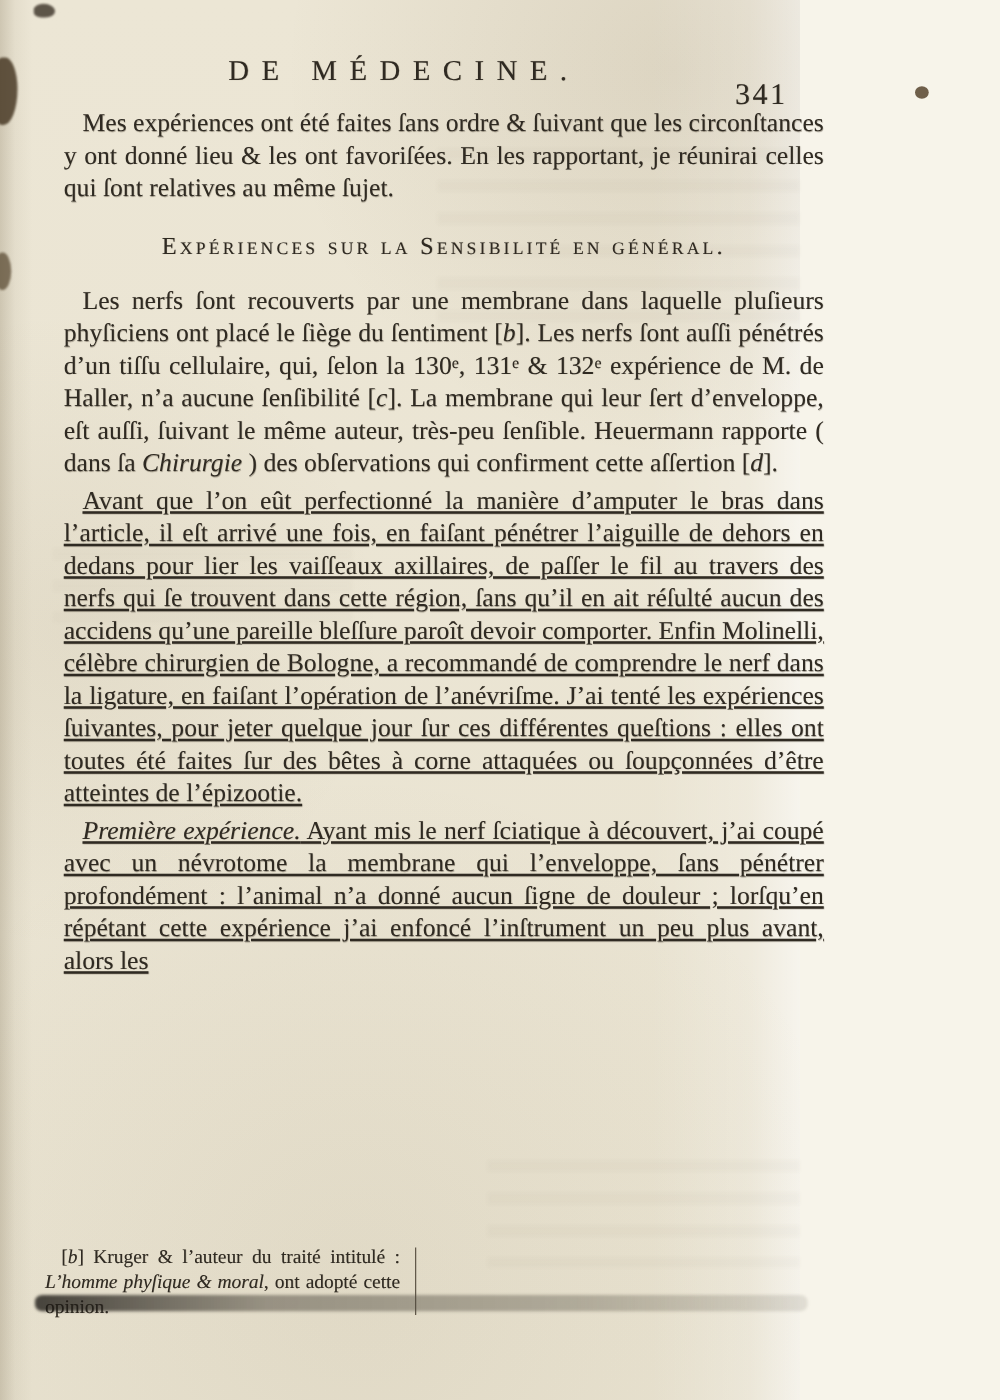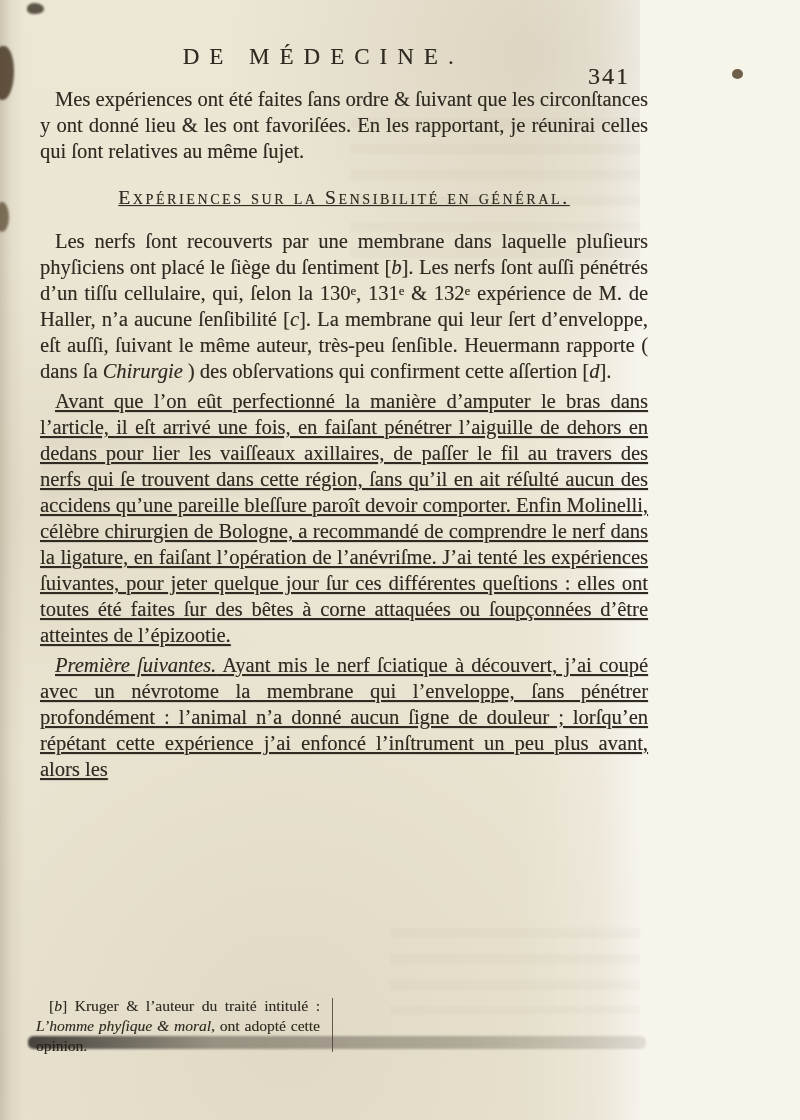--- a/index.html
+++ b/index.html
@@ -45,40 +45,39 @@
     right: 14px;
     top: 1px;
     font-size: 24px;
     letter-spacing: 2px;
     text-shadow: 0.3px 0.3px 0.6px rgba(60,48,32,0.45);
     margin-top: 18px;
   }
   .text-block {
     position: absolute;
     top: 86px;
-    left: 40px;
+    left: 51px;
     width: 608px;
     font-size: 20.5px;
     line-height: 26px;
     text-align: justify;
     text-shadow: 0.35px 0.35px 0.55px rgba(58,48,32,0.40);
   }
   .para { margin: 0; }
   .para + .para { margin-top: 4px; text-decoration: underline; }
   .indent { text-indent: 15px; }
   .section-heading {
     margin: 21px 0 17px 0;
     font-size: 19.5px;
     font-weight: normal;
     font-variant-caps: small-caps;
     letter-spacing: 2.6px;
     text-align: center;
     text-indent: 0;
     text-shadow: 0.35px 0.35px 0.55px rgba(58,48,32,0.40);
-    text-decoration: underline;
   }
   .it { font-style: italic; }
   sup {
     font-size: 0.62em;
     line-height: 0;
     position: relative;
     top: -0.42em;
     vertical-align: baseline;
   }
   .footnotes {
@@ -149,21 +148,21 @@
   <div class="page-header">
     <span class="running-title">DE MÉDECINE.</span>
     <span class="page-number">341</span>
   </div>
 
   <div class="text-block">
     <p class="para indent"><span>Mes expériences ont été faites ſans ordre &amp; ſuivant que les circonſtances y ont donné lieu &amp; les ont favoriſées. En les rapportant, je réunirai celles qui ſont relatives au même ſujet.</span></p>
     <h2 class="section-heading">Expériences sur la Sensibilité en général.</h2>
     <p class="para indent"><span>Les nerfs ſont recouverts par une membrane dans laquelle pluſieurs phyſiciens ont placé le ſiège du ſentiment [</span><span class="it">b</span><span>]. Les nerfs ſont auſſi pénétrés d’un tiſſu cellulaire, qui, ſelon la 130</span><sup>e</sup><span>, 131</span><sup>e</sup><span> &amp; 132</span><sup>e</sup><span> expérience de M. de Haller, n’a aucune ſenſibilité [</span><span class="it">c</span><span>]. La membrane qui leur ſert d’enveloppe, eſt auſſi, ſuivant le même auteur, très-peu ſenſible. Heuermann rapporte ( dans ſa </span><span class="it">Chirurgie</span><span> ) des obſervations qui confirment cette aſſertion [</span><span class="it">d</span><span>].</span></p>
     <p class="para indent"><span>Avant que l’on eût perfectionné la manière d’amputer le bras dans l’article, il eſt arrivé une fois, en faiſant pénétrer l’aiguille de dehors en dedans pour lier les vaiſſeaux axillaires, de paſſer le fil au travers des nerfs qui ſe trouvent dans cette région, ſans qu’il en ait réſulté aucun des accidens qu’une pareille bleſſure paroît devoir comporter. Enfin Molinelli, célèbre chirurgien de Bologne, a recommandé de comprendre le nerf dans la ligature, en faiſant l’opération de l’anévriſme. J’ai tenté les expériences ſuivantes, pour jeter quelque jour ſur ces différentes queſtions : elles ont toutes été faites ſur des bêtes à corne attaquées ou ſoupçonnées d’être atteintes de l’épizootie.</span></p>
-    <p class="para indent"><span class="it">Première ſuivantes.</span><span> Ayant mis le nerf ſciatique à découvert, j’ai coupé avec un névrotome la membrane qui l’enveloppe, ſans pénétrer profondément : l’animal n’a donné aucun ſigne de douleur ; lorſqu’en répétant cette expérience j’ai enfoncé l’inſtrument un peu plus avant, alors les</span></p>
+    <p class="para indent"><span class="it">Première expérience.</span><span> Ayant mis le nerf ſciatique à découvert, j’ai coupé avec un névrotome la membrane qui l’enveloppe, ſans pénétrer profondément : l’animal n’a donné aucun ſigne de douleur ; lorſqu’en répétant cette expérience j’ai enfoncé l’inſtrument un peu plus avant, alors les</span></p>
   </div>
 
   <div class="footnotes">
     <div class="fn-col fn-left">
       <p><span>[</span><span class="it">b</span><span>] Kruger &amp; l’auteur du traité intitulé : </span><span class="it">L’homme phyſique &amp; moral</span><span>, ont adopté cette opinion.</span></p>
     </div>
     <div class="fn-divider"></div>
   </div>
 
   <div class="artifact stain-left-top"></div>

